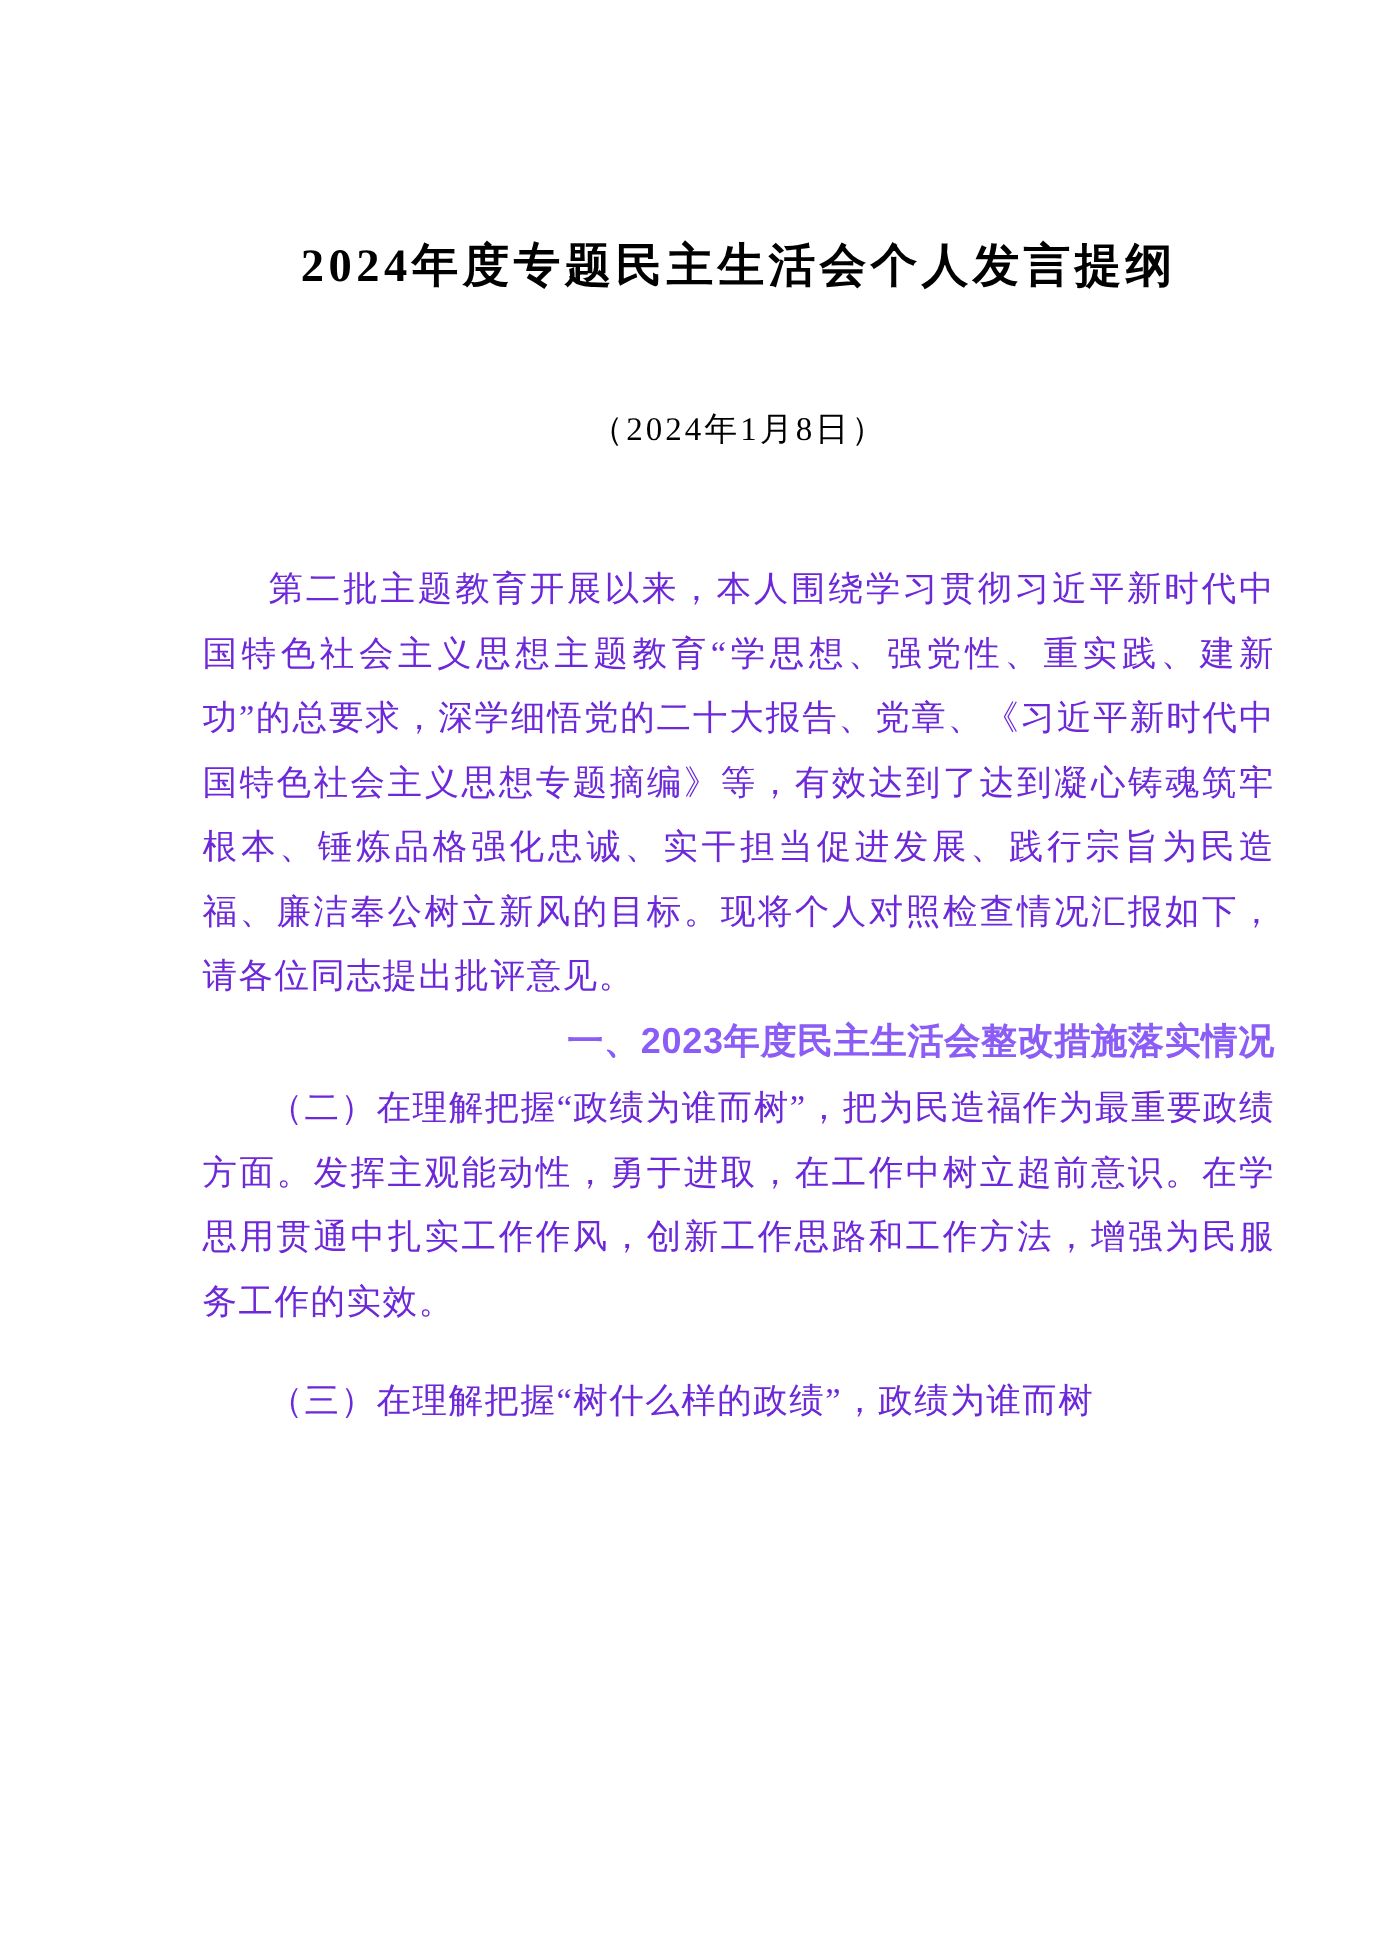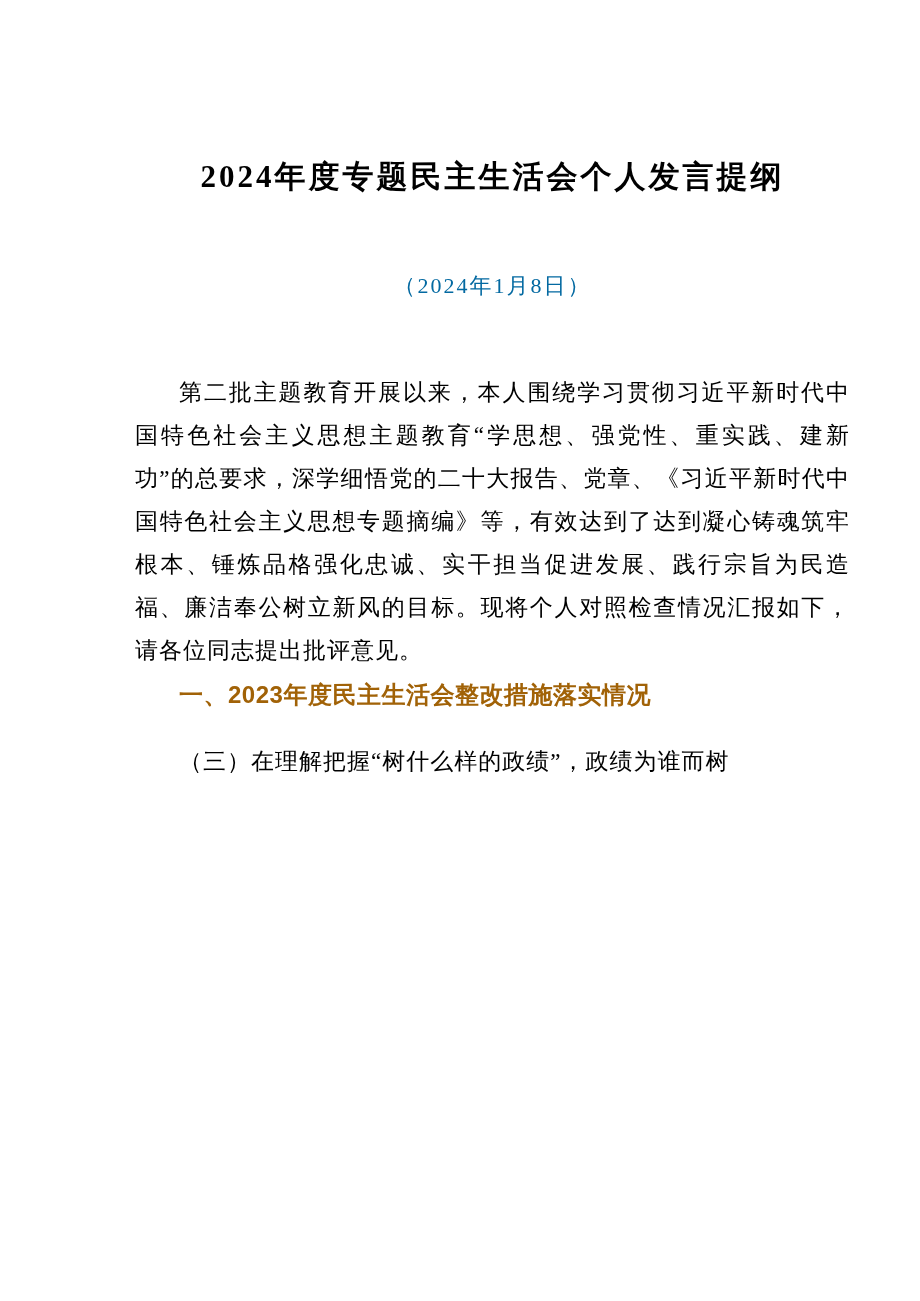--- a/index.html
+++ b/index.html
@@ -28,45 +28,46 @@
     letter-spacing: 3px;
     color: #000000;
     font-family: "Liberation Serif", "DejaVu Serif", serif;
   }
   .doc-date {
     margin-top: 72px;
     font-size: 22px;
     line-height: 30px;
     text-align: center;
     letter-spacing: 2px;
-    color: #0369a1;
+    color: #000000;
   }
   .doc-body {
     margin-top: 70px;
   }
   .para {
     margin: 0;
     font-size: 23px;
     line-height: 43px;
     text-align: justify;
     text-justify: inter-ideograph;
     text-indent: 44px;
     letter-spacing: 1px;
-    color: #000000;
+    color: #6d28d9;
     word-break: break-all;
   }
   .section-heading {
     margin: 0;
     font-size: 24px;
     font-weight: 700;
     line-height: 45px;
     text-indent: 44px;
     letter-spacing: 0.5px;
-    color: #a16207;
+    color: #8b5cf6;
     font-family: "Liberation Sans", "DejaVu Sans", sans-serif;
+    text-align: right;
   }
   .para-gap {
     margin-top: 23px;
   }
 </style>
 </head>
 <body>
 
 <div class="page">
   <div class="inner">
@@ -75,18 +76,19 @@
 
     <div class="doc-date">（2024年1月8日）</div>
 
     <div class="doc-body">
 
       <p class="para">第二批主题教育开展以来，本人围绕学习贯彻习近平新时代中国特色社会主义思想主题教育“学思想、强党性、重实践、建新功”的总要求，深学细悟党的二十大报告、党章、《习近平新时代中国特色社会主义思想专题摘编》等，有效达到了达到凝心铸魂筑牢根本、锤炼品格强化忠诚、实干担当促进发展、践行宗旨为民造福、廉洁奉公树立新风的目标。现将个人对照检查情况汇报如下，请各位同志提出批评意见。</p>
 
       <h2 class="section-heading">一、2023年度民主生活会整改措施落实情况</h2>
 
 
+      <p class="para">（二）在理解把握“政绩为谁而树”，把为民造福作为最重要政绩方面。发挥主观能动性，勇于进取，在工作中树立超前意识。在学思用贯通中扎实工作作风，创新工作思路和工作方法，增强为民服务工作的实效。</p>
 
       <p class="para para-gap">（三）在理解把握“树什么样的政绩”，政绩为谁而树</p>
 
     </div>
   </div>
 </div>
 
 </body></html>

